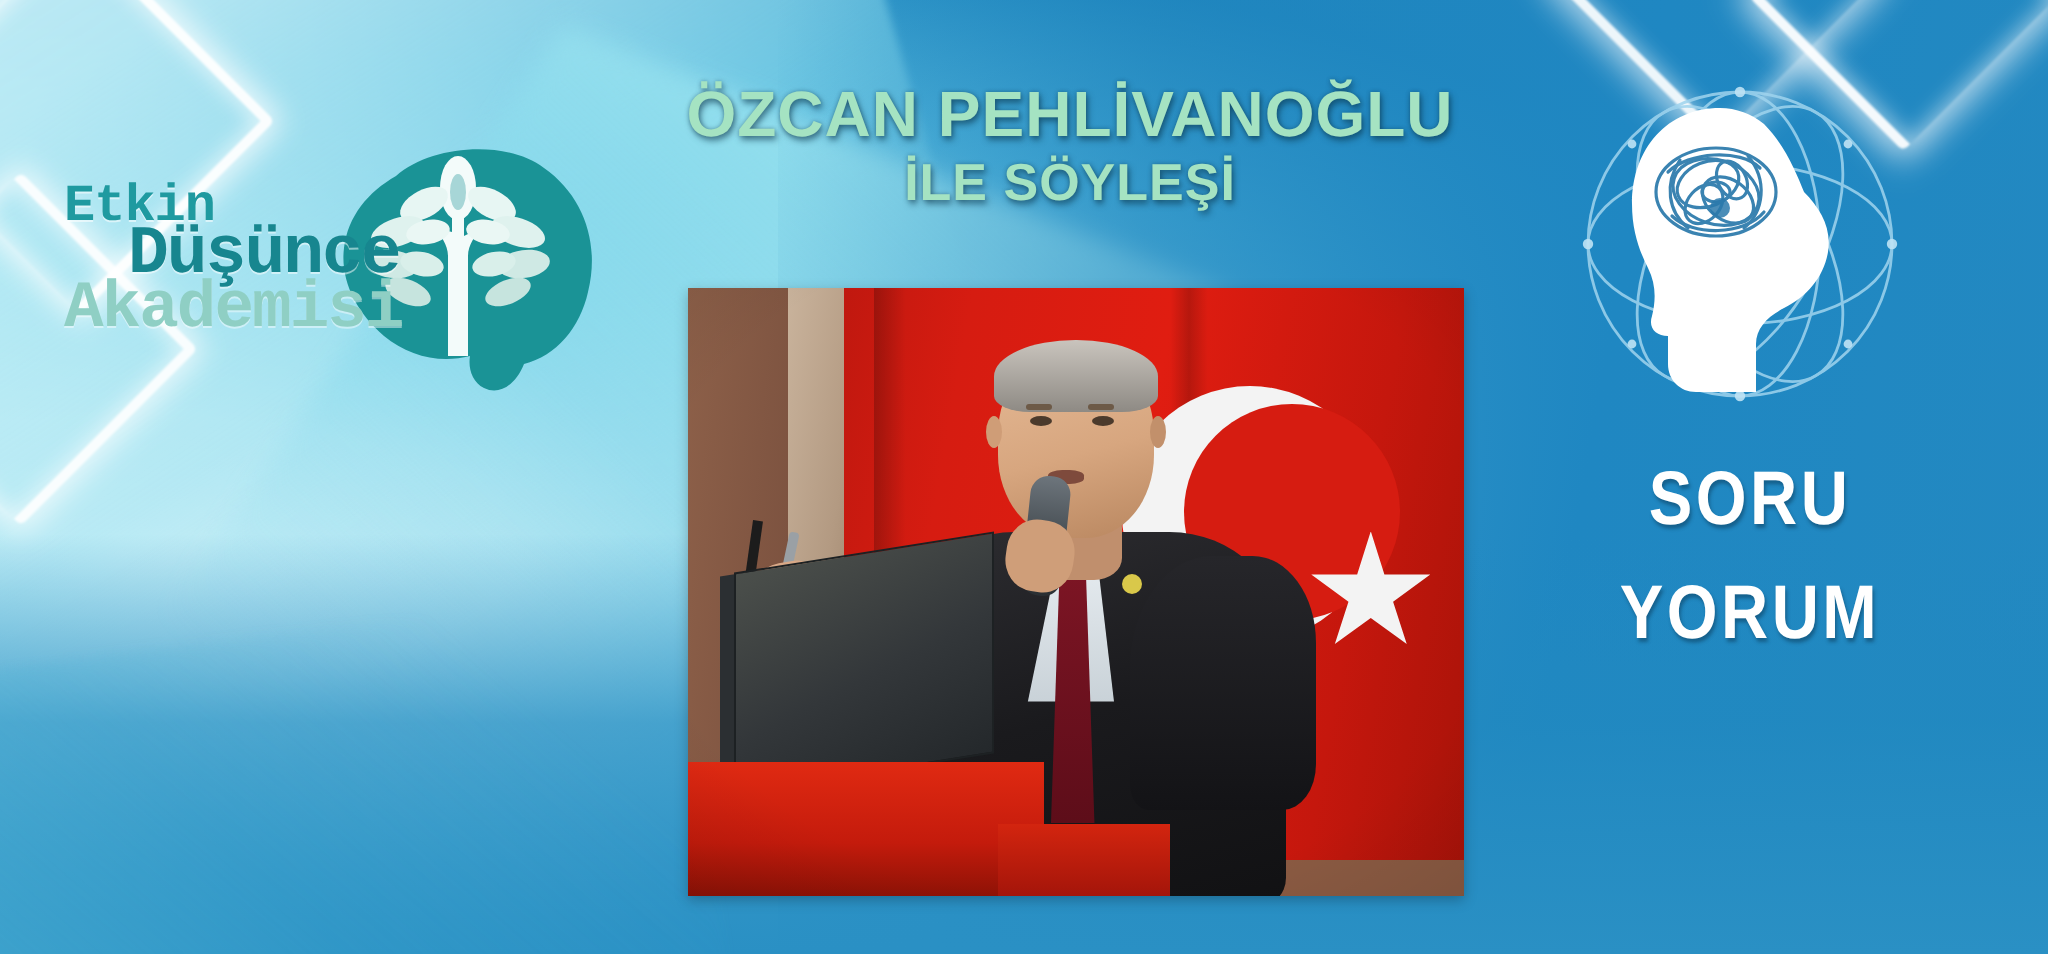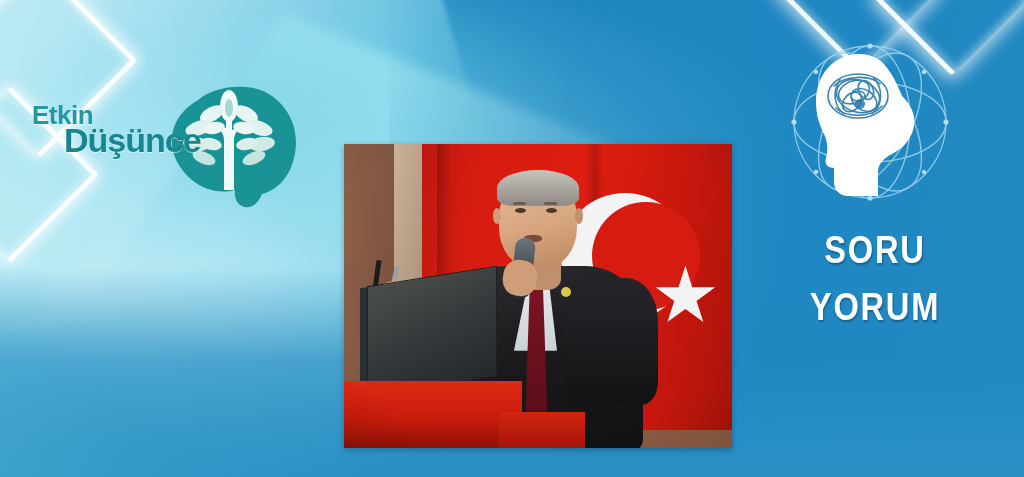--- a/index.html
+++ b/index.html
@@ -119,23 +119,24 @@
     transform: rotate(45deg);
     border-radius: 3px;
     box-shadow: 0 0 16px 5px rgba(255,255,255,0.65), inset 0 0 10px 2px rgba(255,255,255,0.45);
     filter: blur(0.5px);
   }
 
   
   .logo-block {
     position: absolute;
     left: 24px;
-    top: 86px;
+    top: 74px;
     width: 290px;
     height: 130px;
+    font-family: Liberation Mono, monospace;
   }
   .logo-wordmark {
     position: absolute;
     left: 8px;
     top: 18px;
     z-index: 3;
     line-height: 0.92;
   }
   .lw-etkin {
     font-size: 26px;
@@ -417,23 +418,28 @@
       <ellipse cx="92" cy="32" rx="13" ry="7" fill="#e7f6f3" transform="rotate(28 92 32)"></ellipse>
       <ellipse cx="105" cy="46" rx="14" ry="7" fill="#dff2ee" transform="rotate(18 105 46)"></ellipse>
       <ellipse cx="108" cy="62" rx="13" ry="7" fill="#cfe9e4" transform="rotate(-8 108 62)"></ellipse>
       <ellipse cx="100" cy="76" rx="12" ry="6" fill="#c6e4de" transform="rotate(-22 100 76)"></ellipse>
       <ellipse cx="90" cy="46" rx="11" ry="6" fill="#eaf7f4" transform="rotate(10 90 46)"></ellipse>
       <ellipse cx="93" cy="62" rx="11" ry="6" fill="#d9efea" transform="rotate(-12 93 62)"></ellipse>
     </svg>
     <div class="logo-wordmark">
       <div class="lw-etkin">Etkin</div>
       <div class="lw-dusunce">Düşünce</div>
+      <div class="lw-akademisi">Akademisi</div>
     </div>
   </div>
 
+  <div class="title-wrap">
+    <div class="title-main">ÖZCAN PEHLİVANOĞLU</div>
+    <div class="title-sub">İLE SÖYLEŞİ</div>
+  </div>
 
   <div class="photo-frame">
     <div class="photo-stage">
       <div class="ph-wall-left"></div>
       <div class="ph-wall-pillar"></div>
       <div class="ph-flag"></div>
       <div class="ph-flag-fold1"></div>
       <div class="ph-flag-fold2"></div>
       <div class="ph-crescent-outer"></div>
       <div class="ph-crescent-inner"></div>

